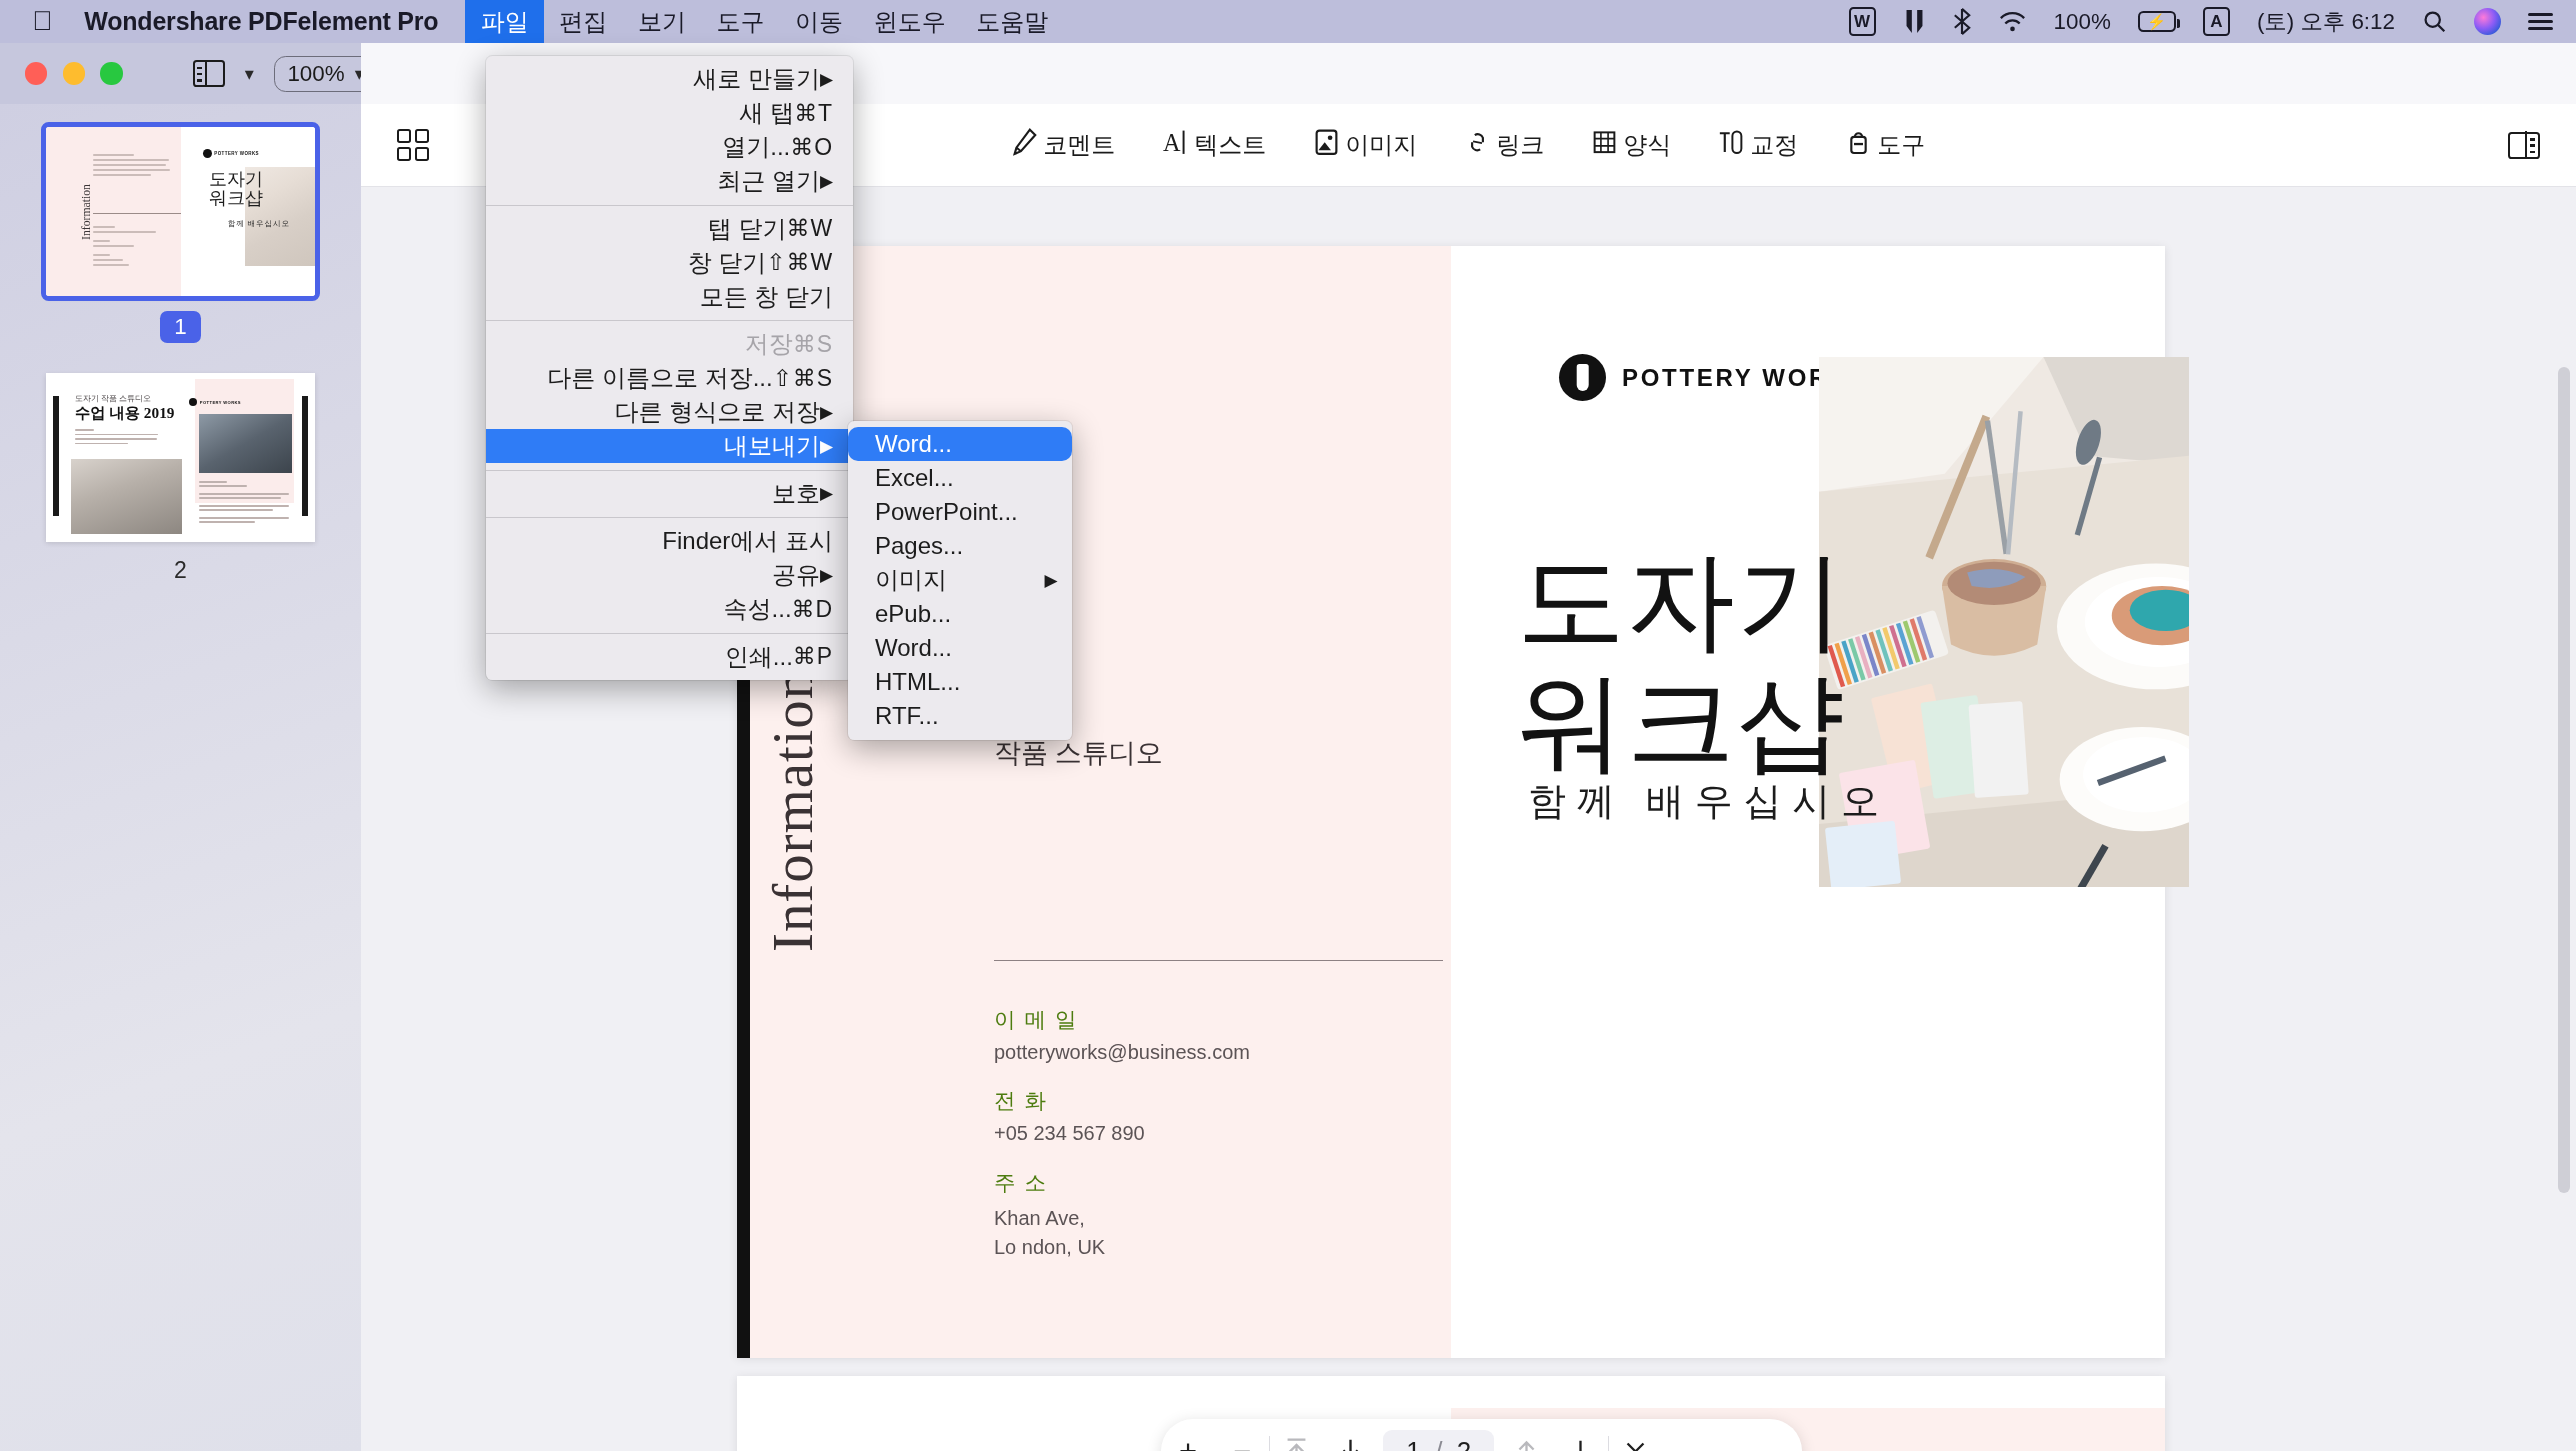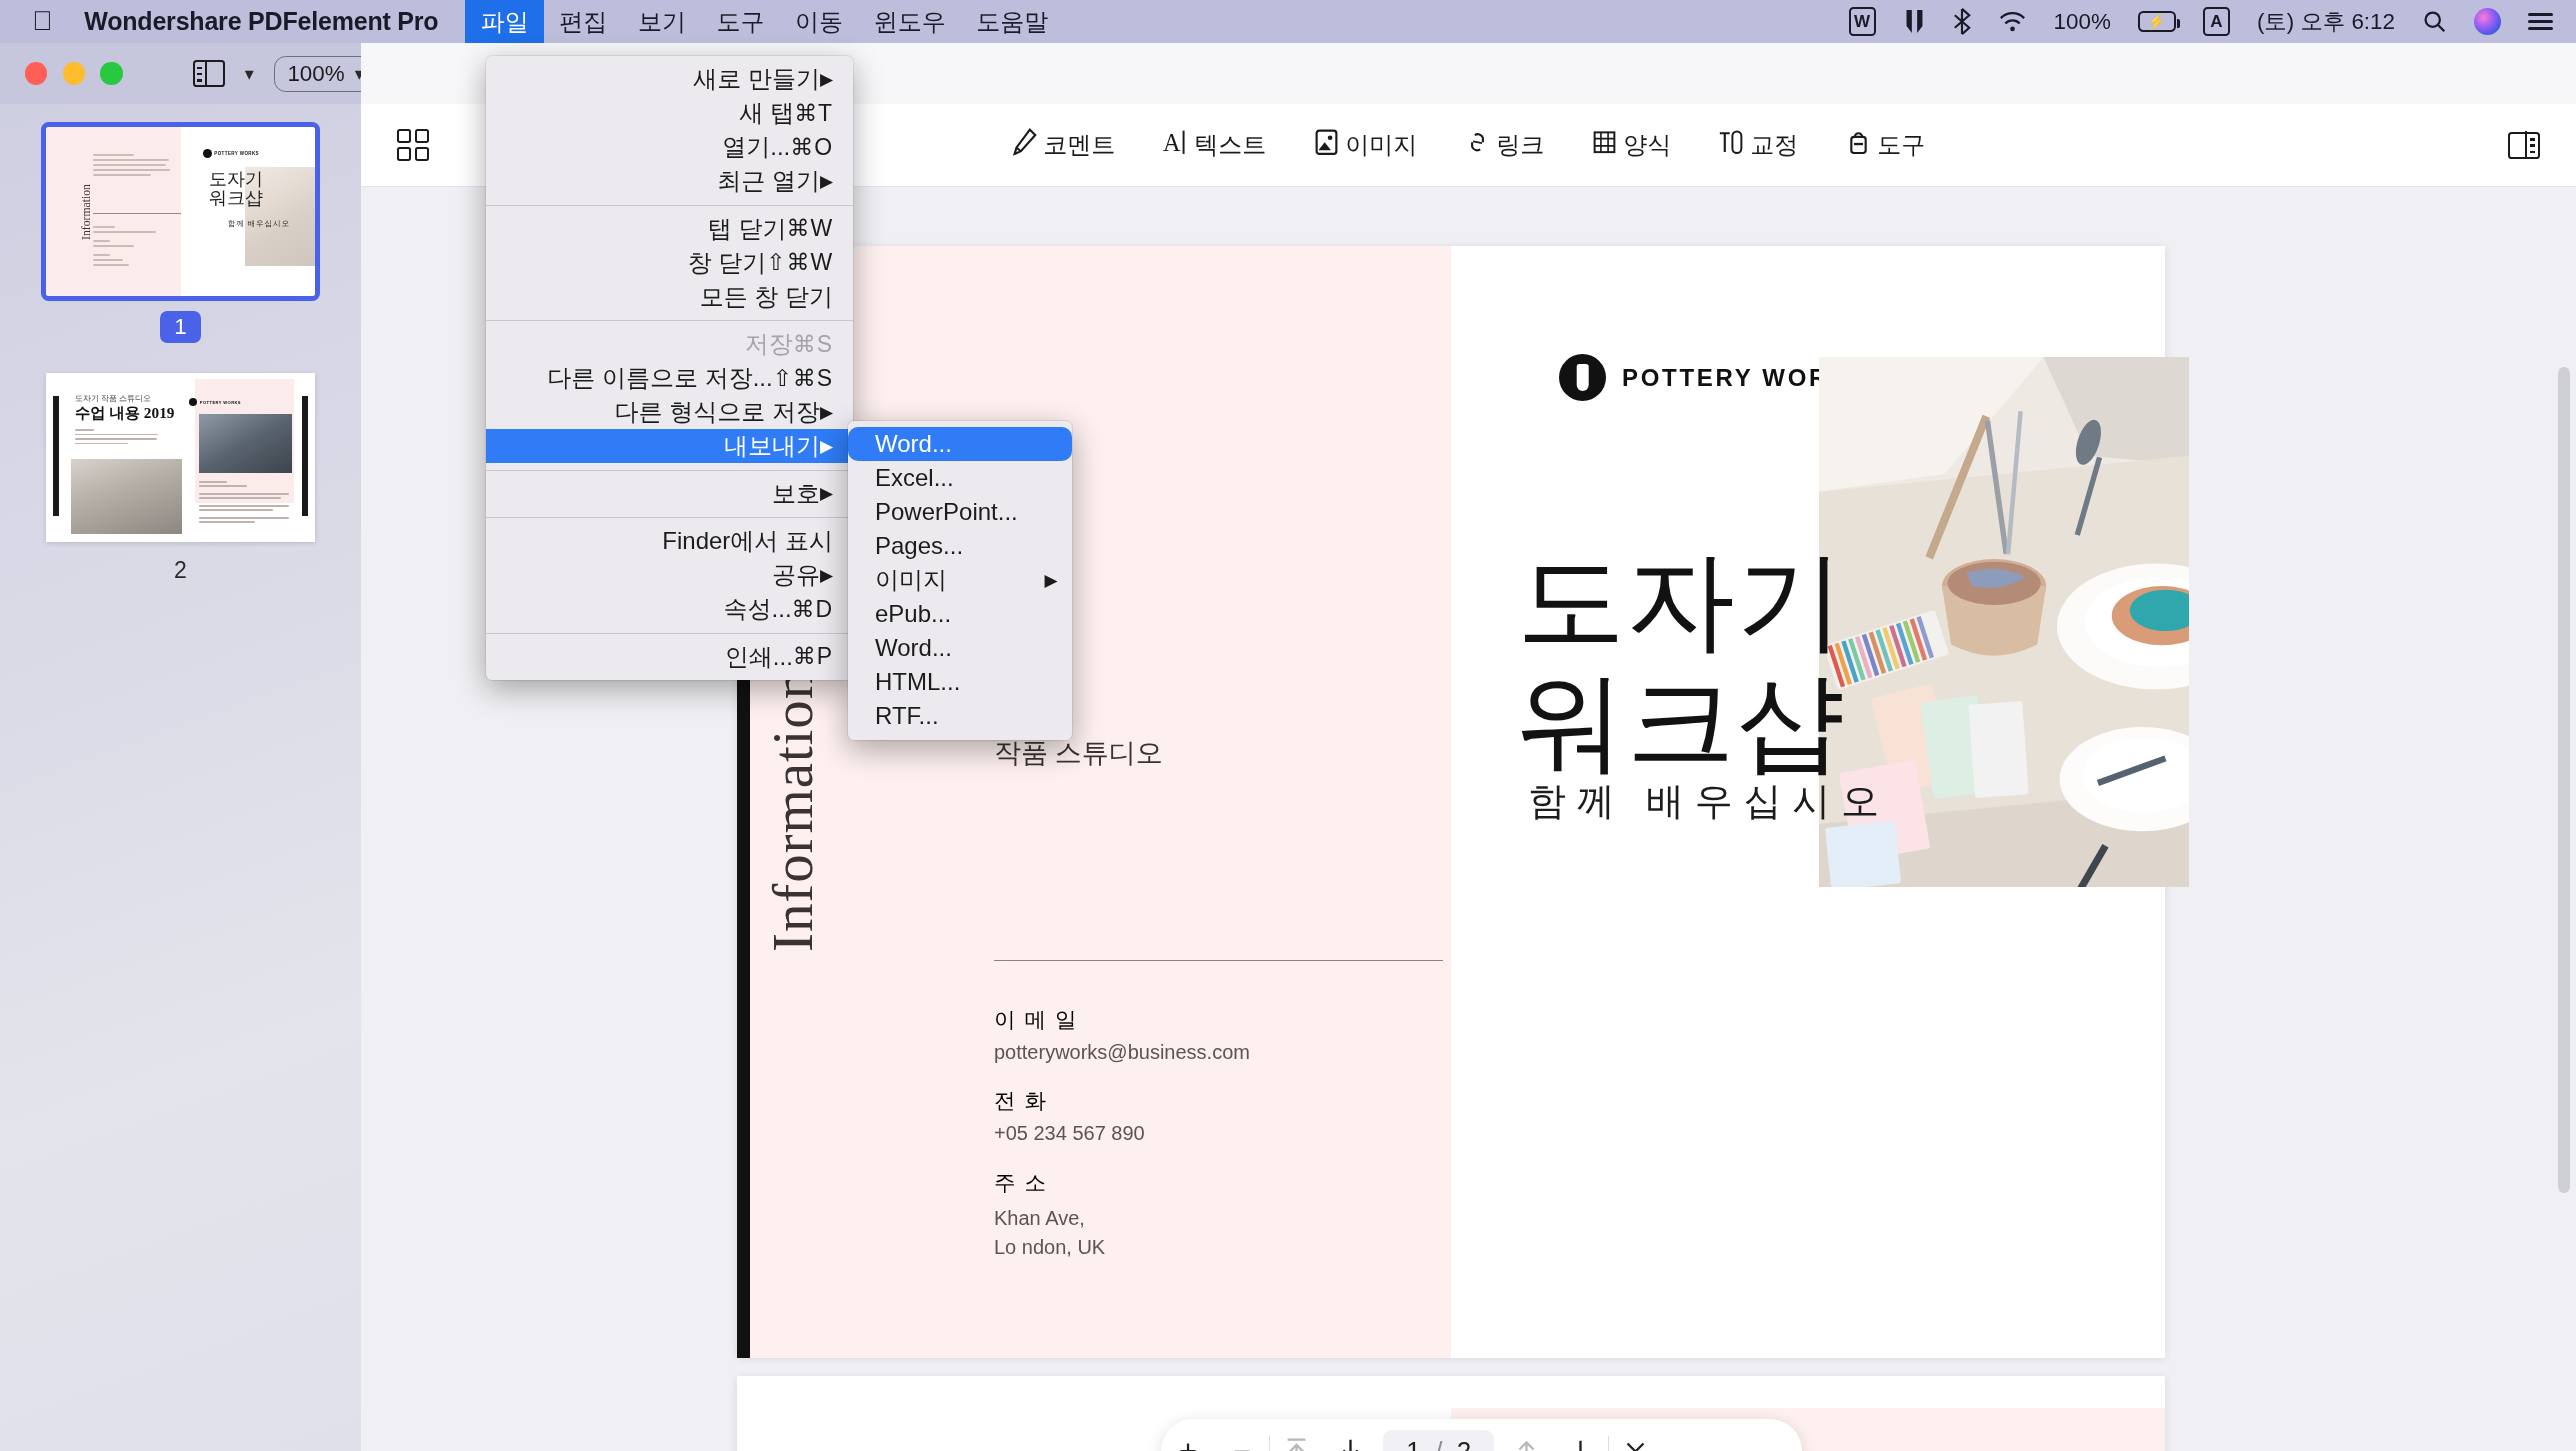--- a/index.html
+++ b/index.html
@@ -180,21 +180,21 @@
   }
   .p-sectitle{
     position:absolute; left:257px; top:489px; font-family:"Liberation Serif",serif;
     font-size:27px; color:#3a3234;
   }
   .p-body{
     position:absolute; left:257px; top:537px; width:485px;
     font-family:"Liberation Serif",serif; font-size:22.4px; line-height:1.82; color:#3f3a3b;
   }
   .p-hr{position:absolute;left:257px;top:714px;width:449px;height:1.3px;background:#8d8183;}
-  .p-lbl{position:absolute;left:257px;font-family:"Liberation Serif",serif;font-size:21.5px;color:#000000;letter-spacing:1.8px;}
+  .p-lbl{position:absolute;left:257px;font-family:"Liberation Serif",serif;font-size:21.5px;color:#4d7c0f;letter-spacing:1.8px;}
   .p-val{position:absolute;left:257px;font-family:"Liberation Sans",sans-serif;font-size:20px;color:#5b5355;}
 
   .p-logo{position:absolute;left:108px;top:108px;display:flex;align-items:center;gap:16px;}
   .p-logo .circ{width:47px;height:47px;border-radius:50%;background:#111;position:relative;}
   .p-logo .circ:after{content:"";position:absolute;left:50%;top:10px;transform:translateX(-50%);
     width:12.6px;height:27px;background:#fff;border-radius:3.6px 3.6px 8px 8px;}
   .p-logo .lt{font-size:24px;font-weight:bold;letter-spacing:2.7px;color:#111;}
   .p-title{
     position:absolute; left:66px; top:296px;
     font-family:"Liberation Serif",serif; font-size:108px; line-height:1.12; color:#121212; font-weight:400;

